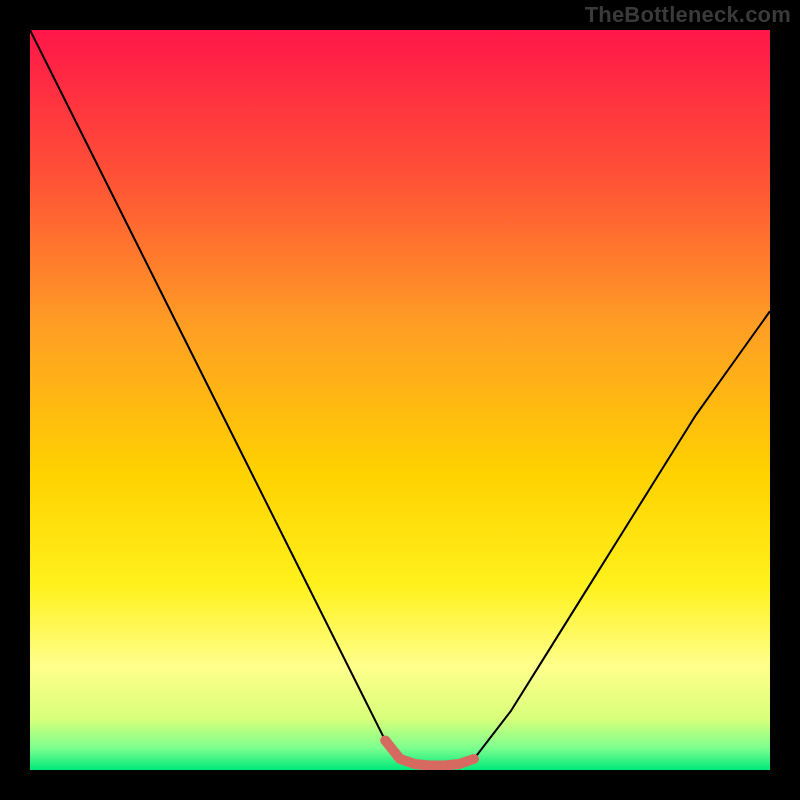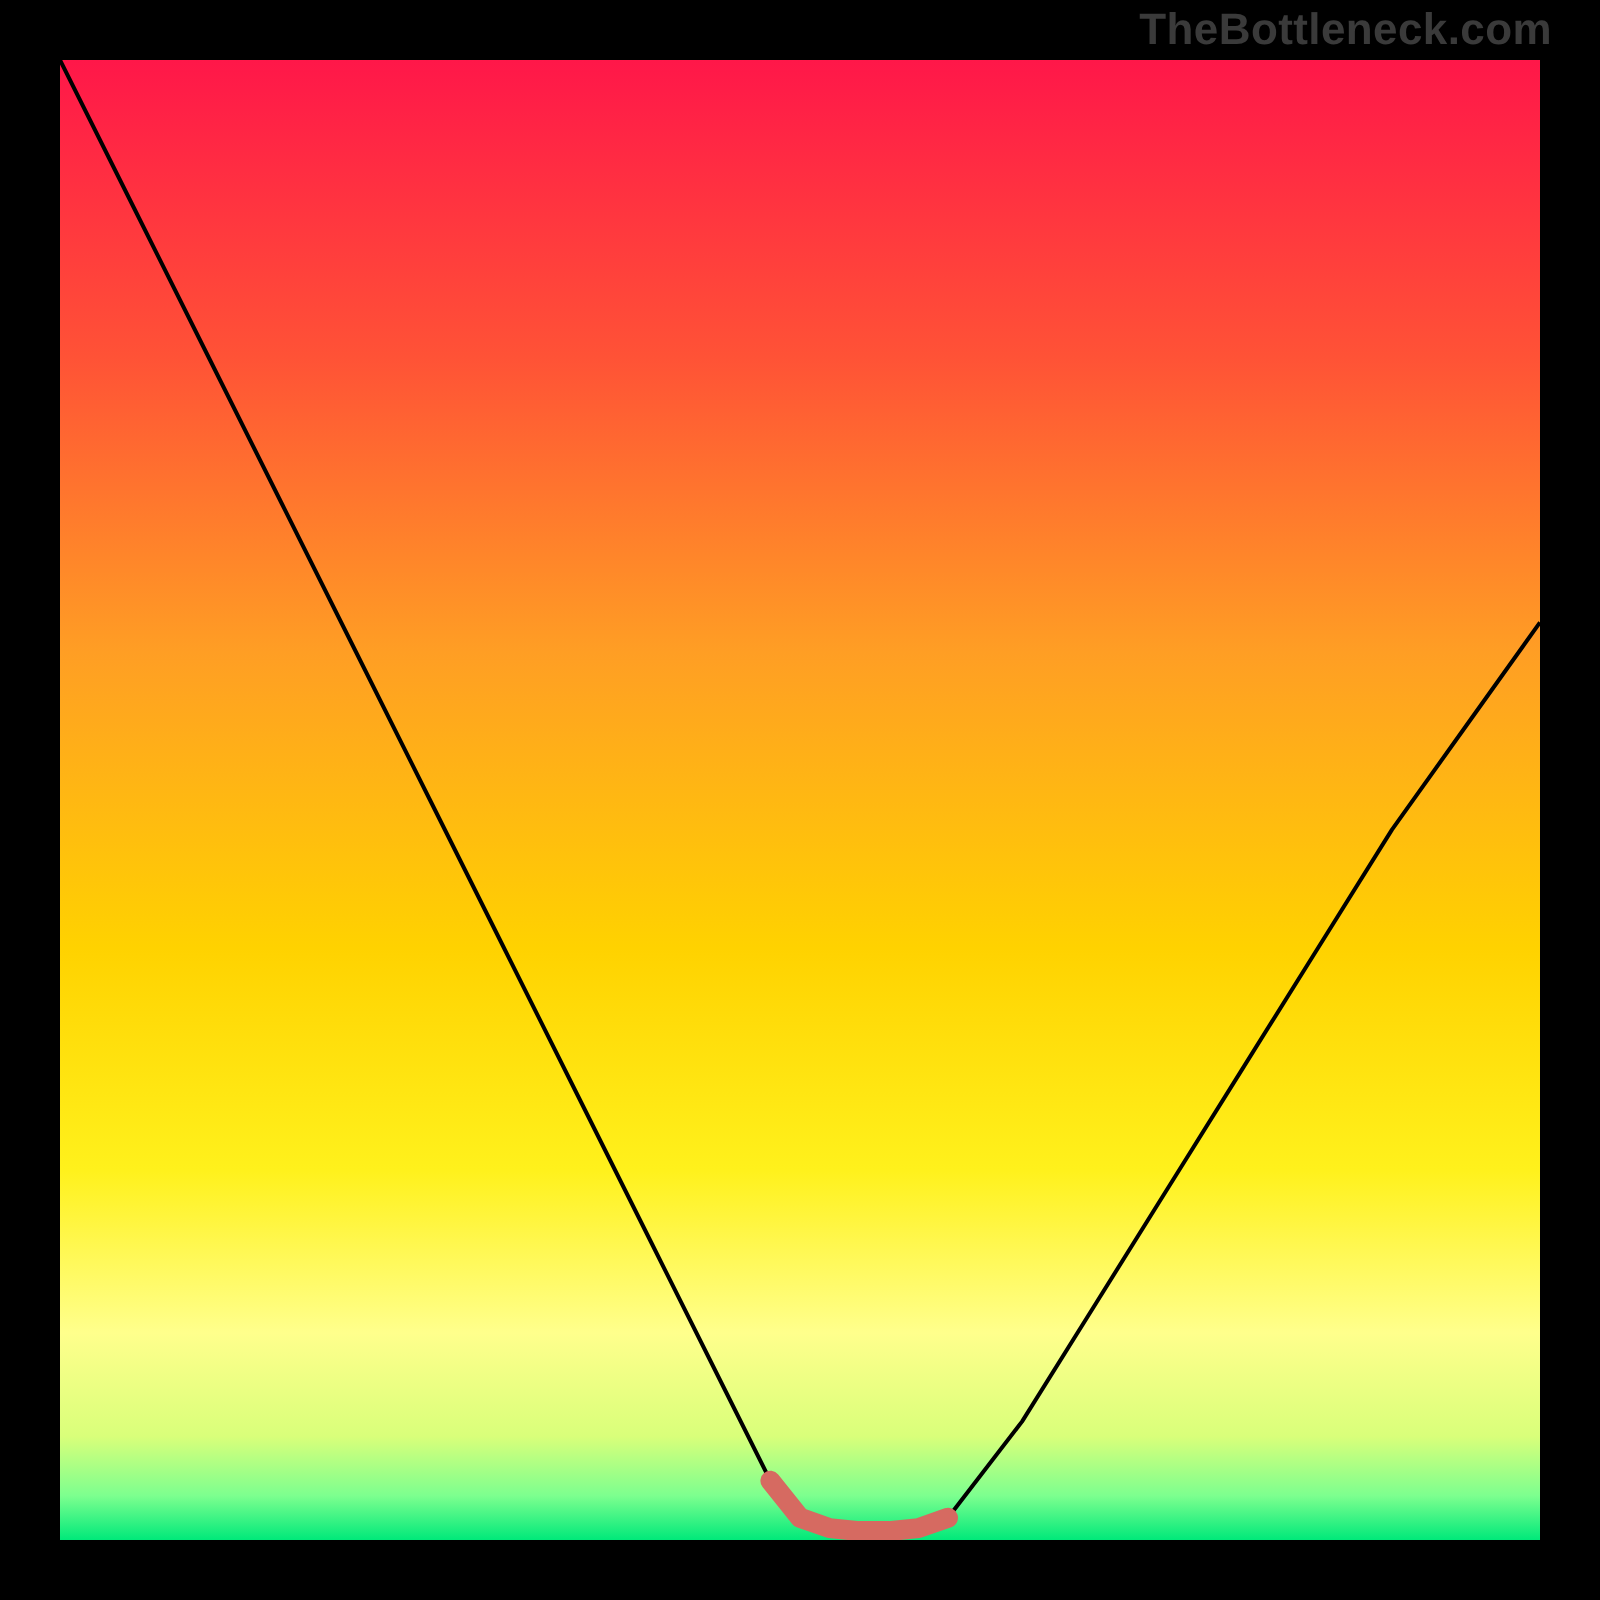--- a/index.html
+++ b/index.html
@@ -13,21 +13,21 @@
   }
   .frame {
     position: relative;
     width: 800px;
     height: 800px;
     background: #000;
   }
   .watermark {
     position: absolute;
     top: 2px;
-    right: 24px;
+    right: 9px;
     color: #3a3a3a;
     font-size: 22px;
     font-weight: 600;
     letter-spacing: 0.2px;
     z-index: 5;
   }
   svg.chart {
     position: absolute;
     left: 0;
     top: 0;

